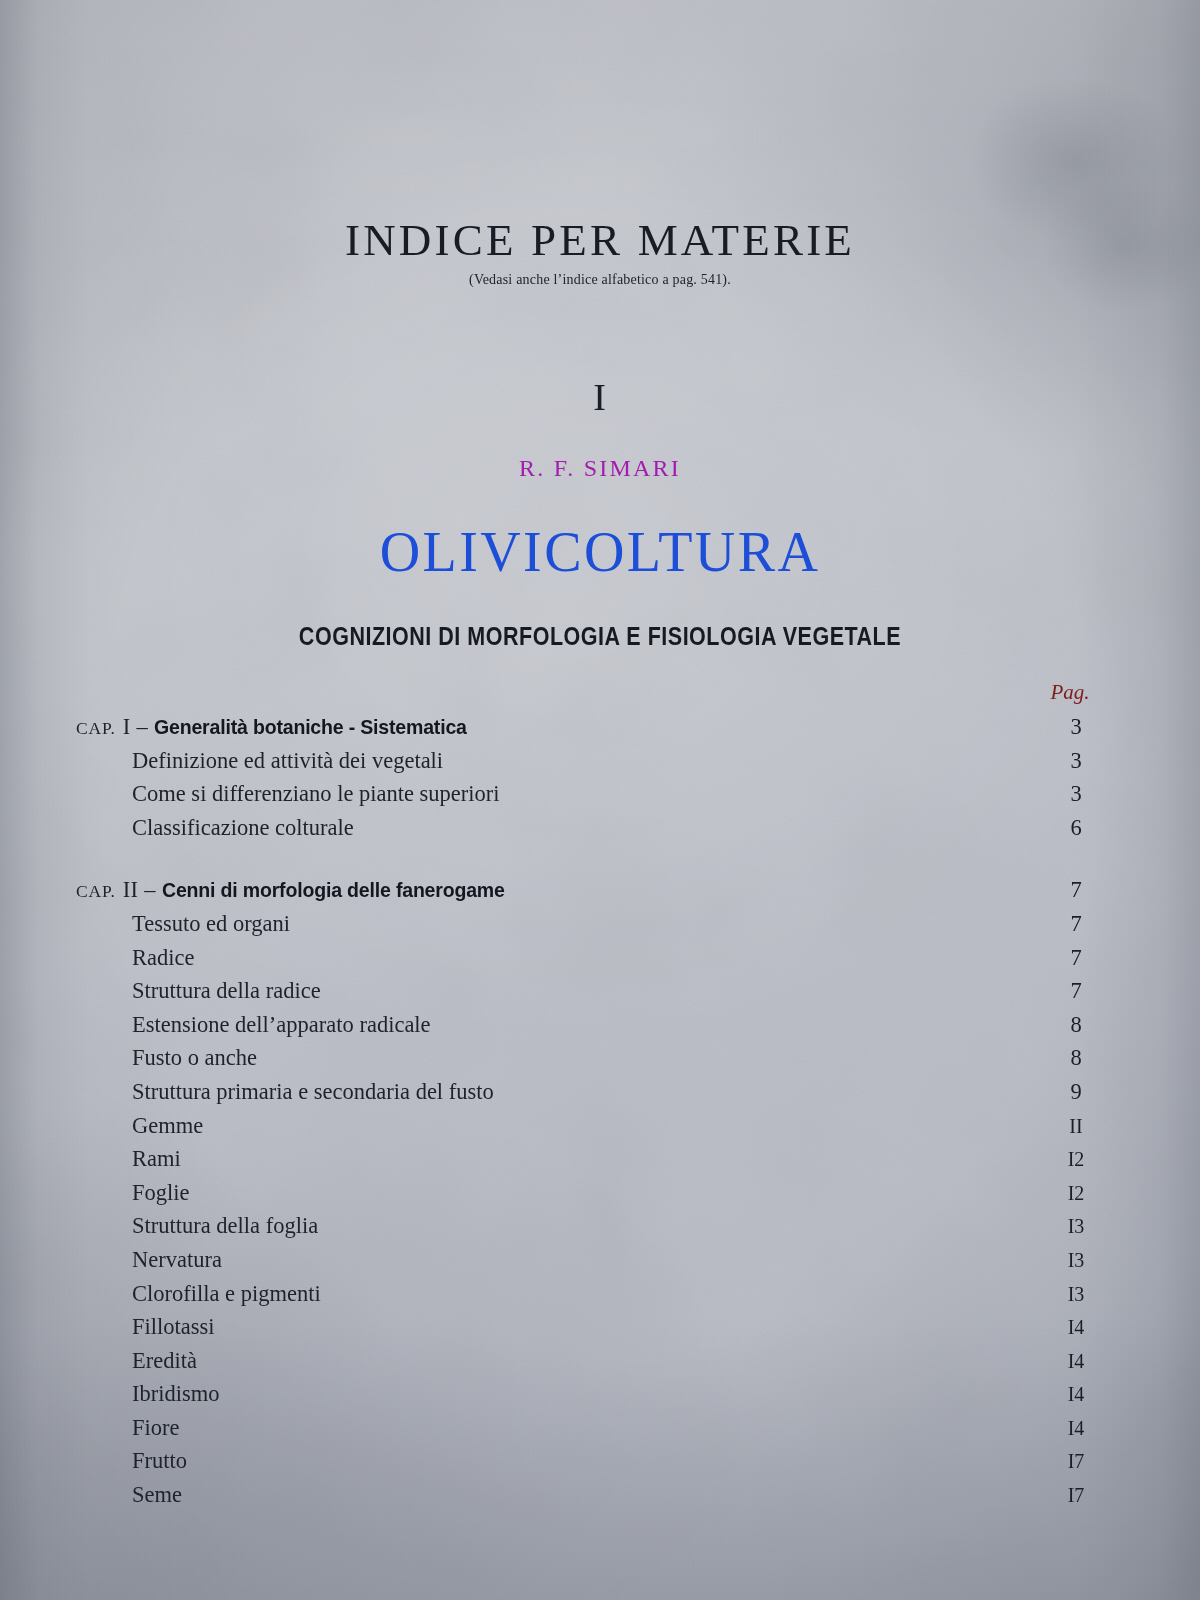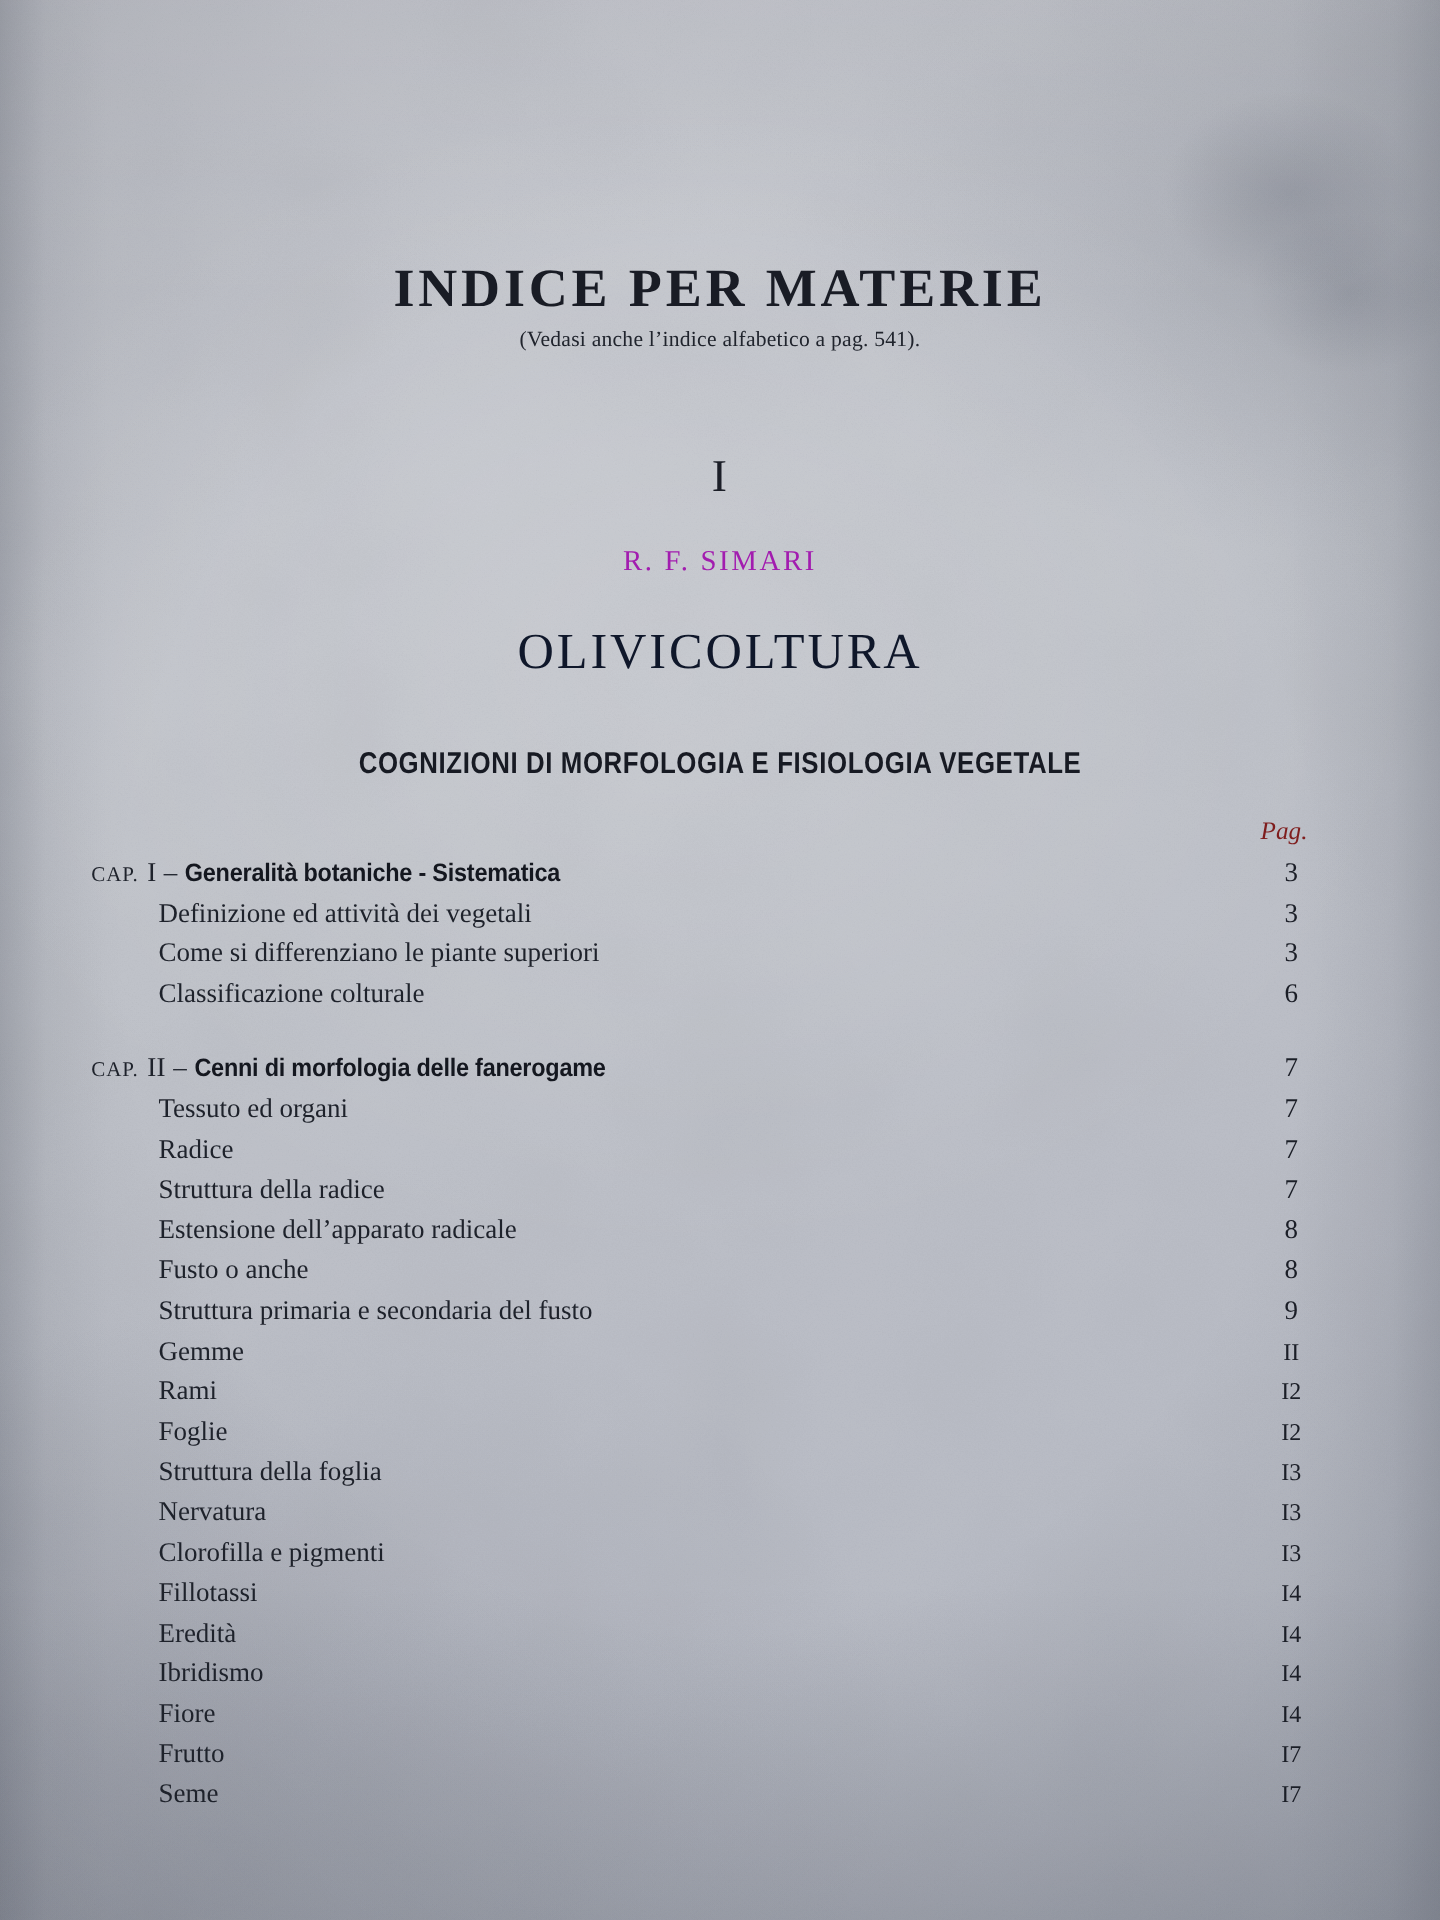--- a/index.html
+++ b/index.html
@@ -37,39 +37,39 @@
   }
 
   
   #content{position:absolute;inset:0;}
 
   .masthead{position:absolute;left:0;right:0;text-align:center;}
 
   #title{
     top:214px;
     font-size:45px;letter-spacing:3.2px;
-    font-weight:700;
+    font-weight:400;
     color:#191c25;
   }
   #subtitle{
     top:272px;
-    font-size:18px;letter-spacing:.2px;
+    font-size:14px;letter-spacing:.2px;
     color:#20242d;
   }
   #part-num{
     top:375px;
     font-size:38px;letter-spacing:1px;color:#1b1e27;
   }
   #author{
     top:455px;
     font-size:24px;letter-spacing:2.2px;color:#a21caf;
   }
   #work-title{
     top:520px;
-    font-size:42px;letter-spacing:2.4px;color:#0f172a;
+    font-size:56px;letter-spacing:2.4px;color:#1d4ed8;
   }
   #section-title{
     top:622px;
     font-size:25px;letter-spacing:.6px;
     font-weight:700;
     font-family:"Liberation Sans","DejaVu Sans",sans-serif;
     transform:scaleX(.86);
     color:#171a23;
   }
 

